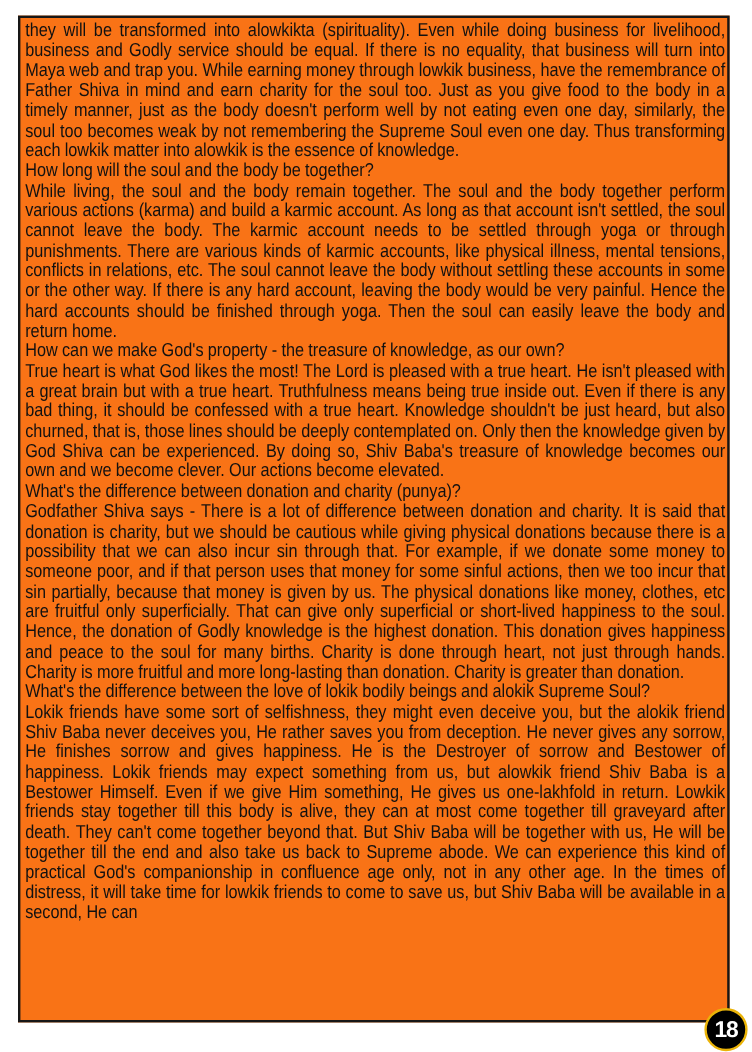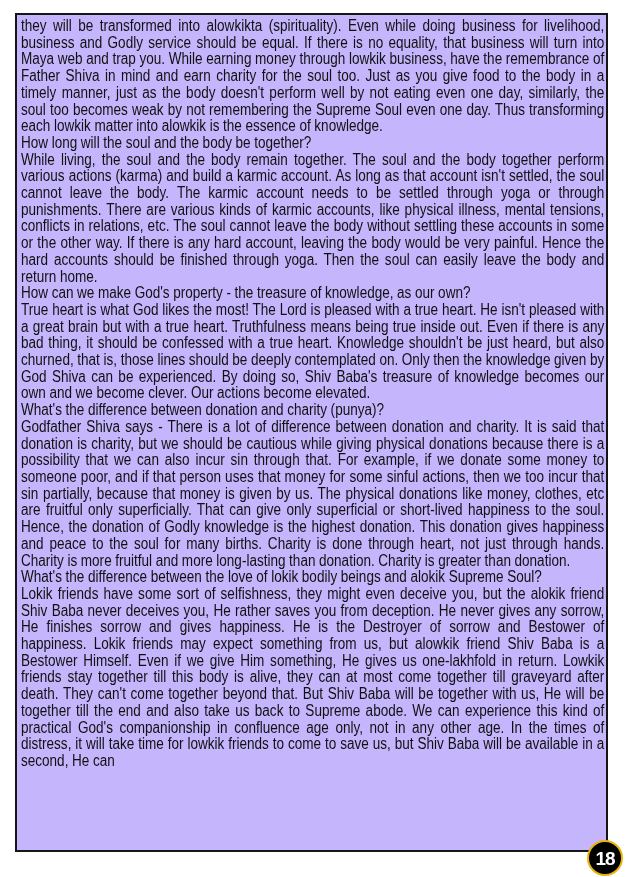--- a/index.html
+++ b/index.html
@@ -14,21 +14,21 @@
     font-family: "Liberation Sans", sans-serif;
     overflow: hidden;
   }
   .page-frame {
     position: absolute;
     left: 15px;
     top: 13px;
     width: 589px;
     min-height: 835px;
     border: 2px solid #161616;
-    background: #c4b5fd;
+    background: #f97316;
     overflow: hidden;
     box-sizing: content-box;
   }
   .text-content {
     margin: 3px 0 3px 4px;
     width: 672px;                 
     transform: scaleX(0.868);     
     transform-origin: 0 0;
     color: #111111;
     font-size: 15.6px;

